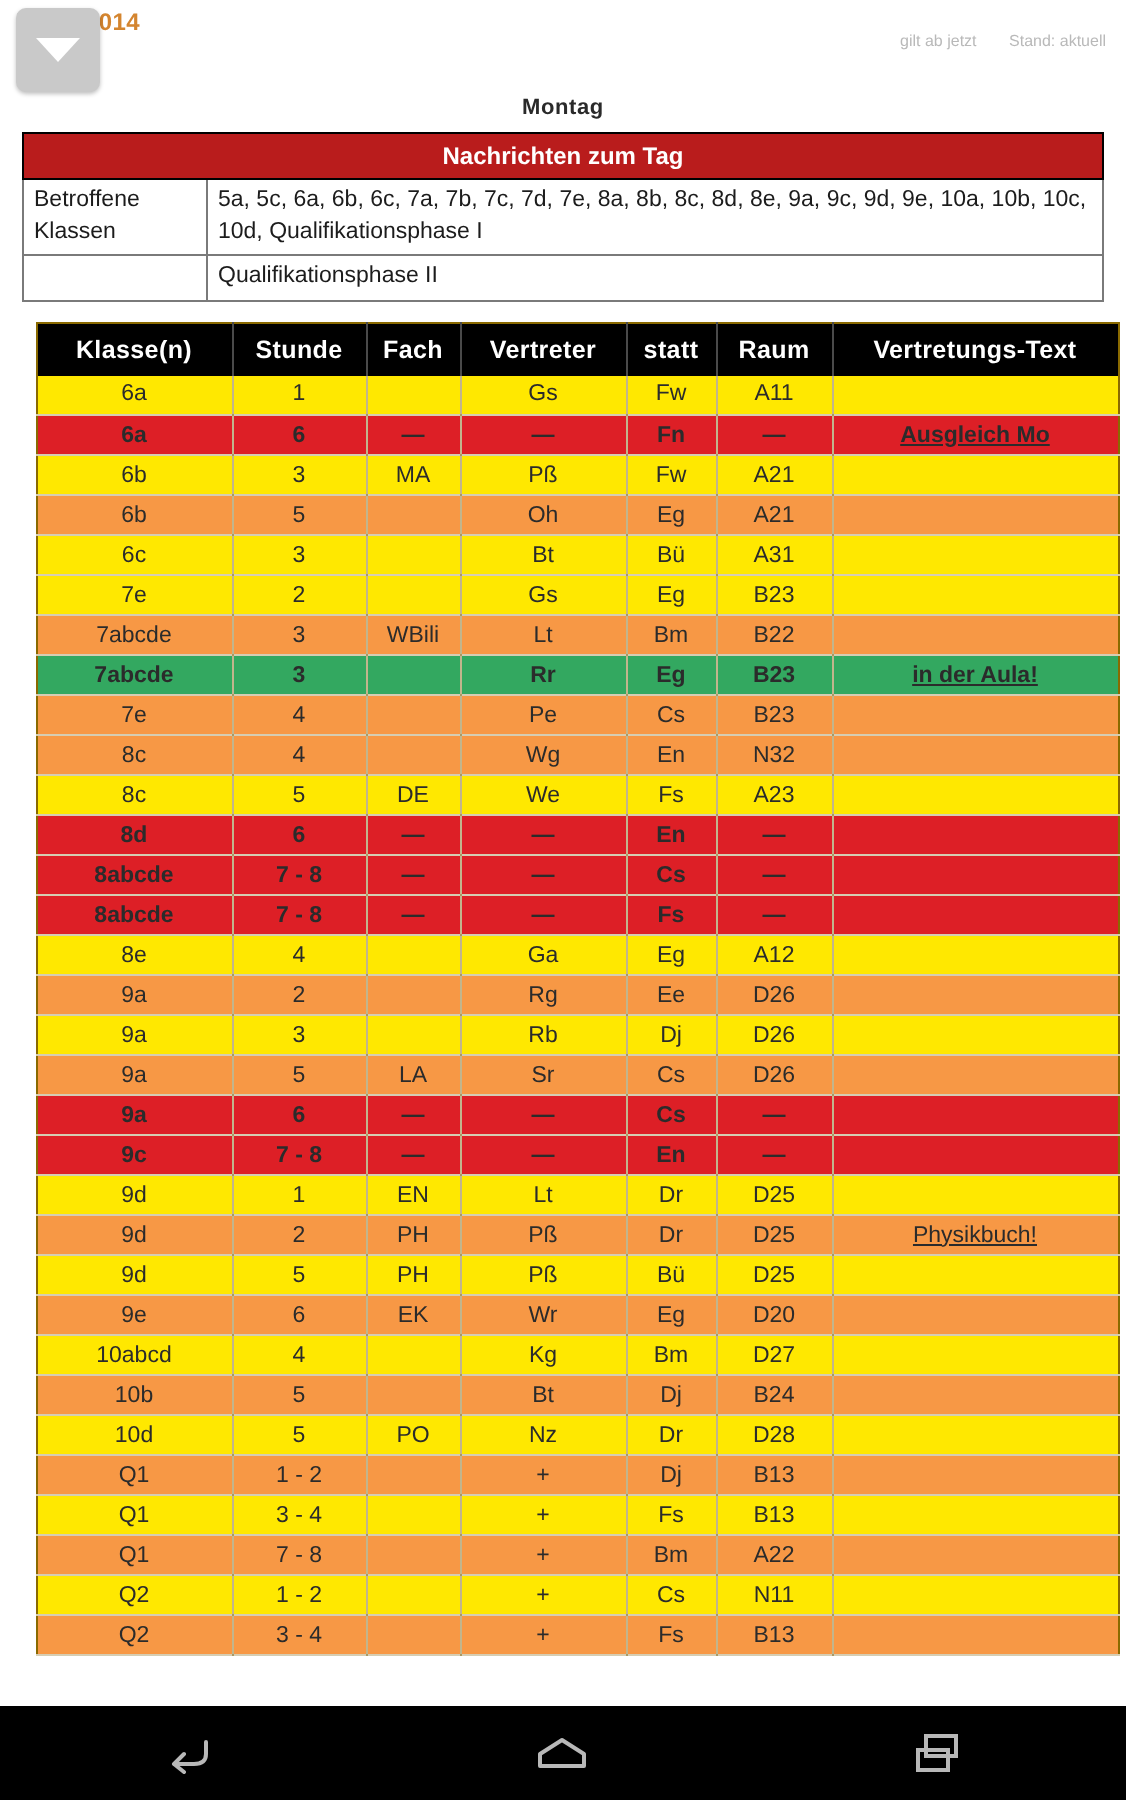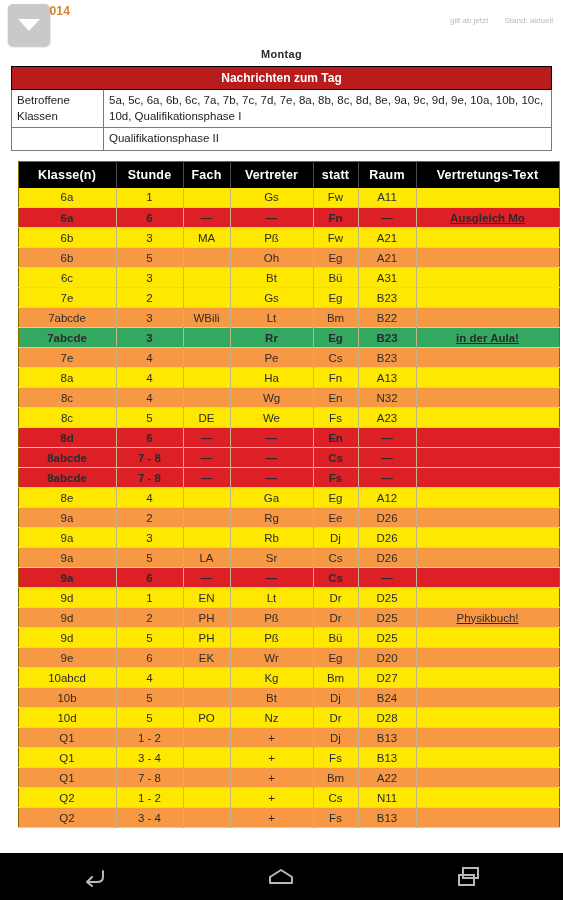--- a/index.html
+++ b/index.html
@@ -248,29 +248,20 @@
           </tr>
           <tr class="orange">
             <td>7e</td>
             <td>4</td>
             <td></td>
             <td>Pe</td>
             <td>Cs</td>
             <td>B23</td>
             <td></td>
           </tr>
-          <tr class="yellow">
-            <td>8a</td>
-            <td>4</td>
-            <td></td>
-            <td>Ha</td>
-            <td>Fn</td>
-            <td>A13</td>
-            <td></td>
-          </tr>
           <tr class="orange">
             <td>8c</td>
             <td>4</td>
             <td></td>
             <td>Wg</td>
             <td>En</td>
             <td>N32</td>
             <td></td>
           </tr>
           <tr class="yellow">
@@ -344,20 +335,29 @@
             <td>Cs</td>
             <td>D26</td>
             <td></td>
           </tr>
           <tr class="red">
             <td>9a</td>
             <td>6</td>
             <td>—</td>
             <td>—</td>
             <td>Cs</td>
+            <td>—</td>
+            <td></td>
+          </tr>
+          <tr class="red">
+            <td>9c</td>
+            <td>7 - 8</td>
+            <td>—</td>
+            <td>—</td>
+            <td>En</td>
             <td>—</td>
             <td></td>
           </tr>
           <tr class="yellow">
             <td>9d</td>
             <td>1</td>
             <td>EN</td>
             <td>Lt</td>
             <td>Dr</td>
             <td>D25</td>

